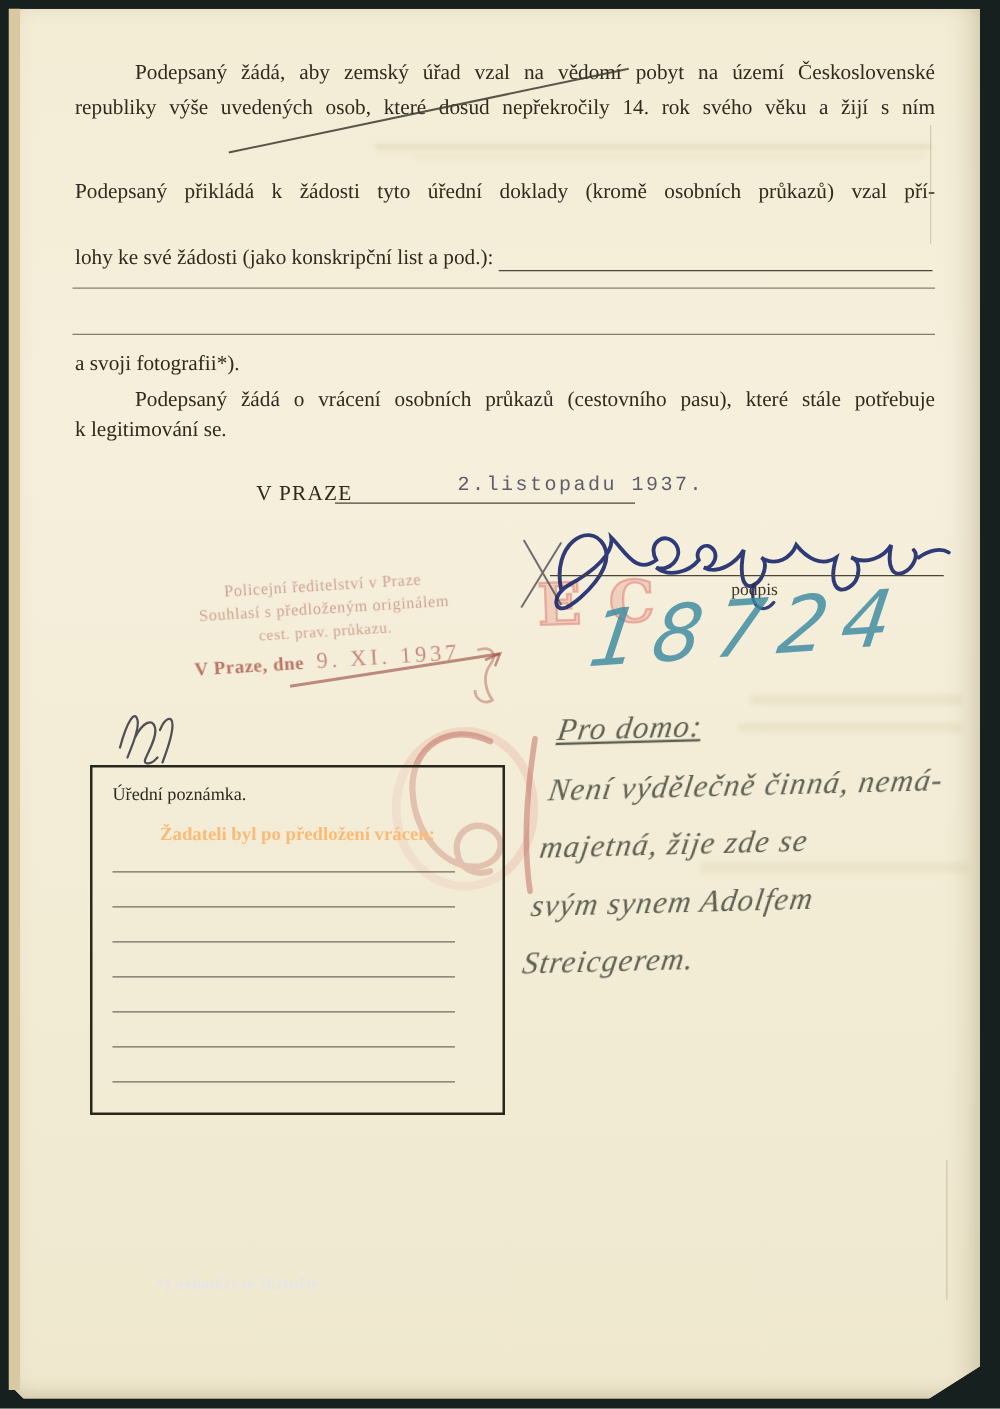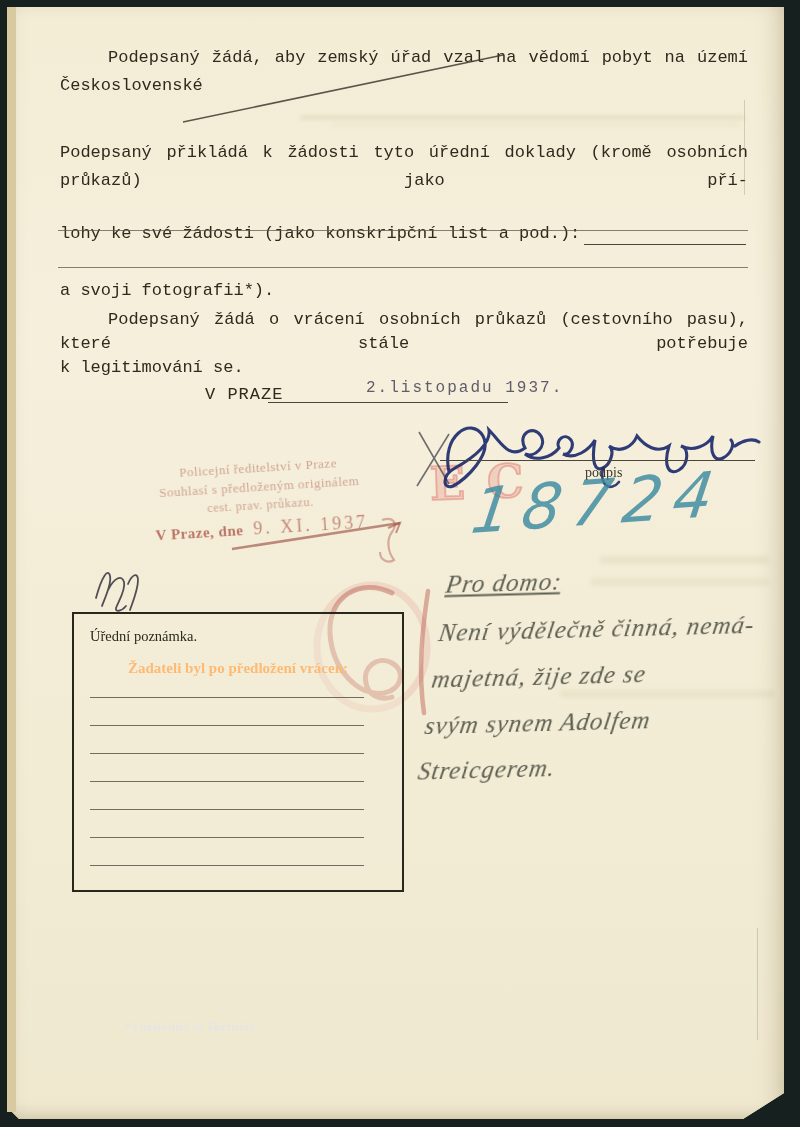--- a/index.html
+++ b/index.html
@@ -5,21 +5,21 @@
   html,body{margin:0;padding:0;}
   #page{position:relative;width:800px;height:1127px;background:#15201f;overflow:hidden;
         font-family:"Liberation Serif",serif;color:#2e2a20;}
   .paper{position:absolute;left:7px;top:7px;width:777px;height:1112px;background:#f4eed9;
          background-image:linear-gradient(180deg,#f3edd6 0%,#f5efdc 30%,#f2ecd5 70%,#efe8cf 100%);
          box-shadow:inset -16px 0 22px -10px rgba(125,105,60,.28), inset 0 -12px 16px -9px rgba(125,105,60,.22),
                     inset 14px 0 18px -12px rgba(125,105,60,.20);
          clip-path:polygon(0 0,777px 0,777px 1086px,736px 1112px,12px 1112px,0 1100px);}
   .paper-edge{position:absolute;left:7px;top:7px;width:9px;height:1105px;background:#d9c9a0;}
   .abs{position:absolute;}
-  .print{font-size:17px;line-height:28px;color:#30291d;font-family:Liberation Mono, monospace;}
+  .print{font-size:17px;line-height:28px;color:#30291d;}
   .just{text-align:justify;text-align-last:justify;}
   .indent{text-indent:48px;}
   .fillrow{display:flex;align-items:baseline;}
   .fillline{flex:1;border-bottom:1.2px solid #4b4637;margin:0 2px 3px 4px;height:1em;}
   .hrule{position:absolute;height:0;border-top:1.2px solid #5d584a;opacity:.75;}
   .typed{font-family:"Liberation Mono",monospace;font-size:16px;color:#474457;letter-spacing:2px;opacity:.85;}
   .sigline{position:absolute;border-top:1.1px solid #4a4538;}
   .podpis{font-size:14px;color:#3a362c;}
   .teal-number{font-family:"DejaVu Sans",sans-serif;font-style:italic;font-size:62px;
         color:rgba(58,138,160,.82);letter-spacing:11px;transform:rotate(-4deg) skewX(-12deg);white-space:nowrap;}
@@ -45,28 +45,29 @@
 </style>
 </head>
 <body>
 
 <div id="page">
   <div class="paper"></div>
   <div class="paper-edge"></div>
 
   <div class="abs print" style="left:60px;top:44px;width:688px;">
     <div class="just indent">Podepsaný žádá,  aby  zemský úřad vzal na vědomí  pobyt  na  území  Československé</div>
+    <div class="just">republiky  výše  uvedených osob, které  dosud  nepřekročily  14. rok  svého  věku  a žijí s ním</div>
   </div>
 
   <svg class="abs" style="left:0;top:0;" width="800" height="200">
     <line x1="183" y1="122" x2="503" y2="55" stroke="#3f3b30" stroke-width="1.6" opacity=".85"></line>
   </svg>
 
   <div class="abs print" style="left:60px;top:139px;width:688px;">
-    <div class="just">Podepsaný  přikládá  k  žádosti  tyto  úřední  doklady  (kromě osobních průkazů)  jako pří-</div>
+    <div class="just">Podepsaný  přikládá  k  žádosti  tyto  úřední  doklady  (kromě osobních průkazů)  vzal pří-</div>
     <div class="fillrow" style="margin-top:25px;align-items:flex-end;">
       <span>lohy ke své žádosti (jako konskripční list  a pod.):</span>
       <span class="fillline"></span>
     </div>
   </div>
 
   <div class="hrule" style="left:58px;top:230px;width:690px;"></div>
   <div class="hrule" style="left:58px;top:267px;width:690px;"></div>
 
   <div class="abs print" style="left:60px;top:277px;">a svoji fotografii*).</div>

